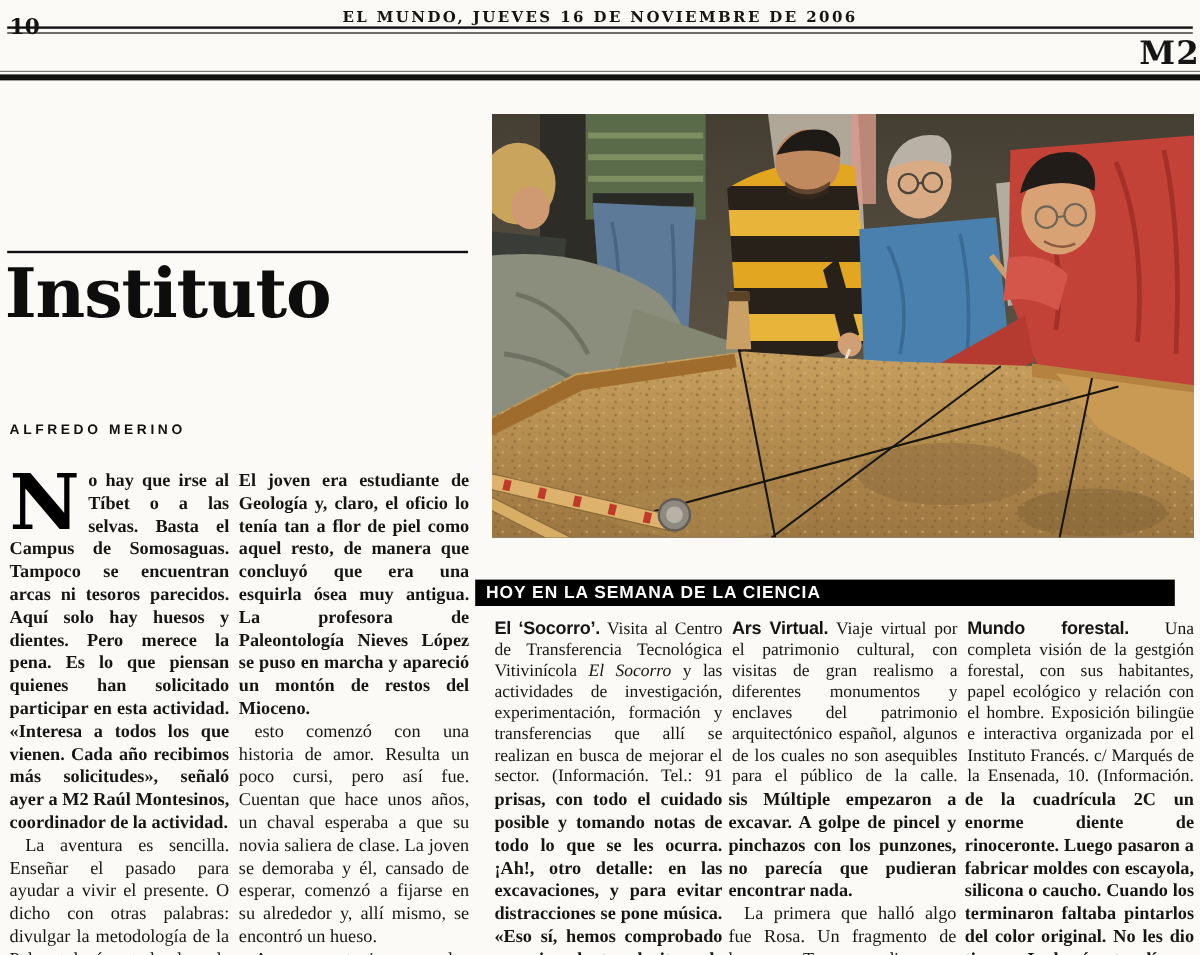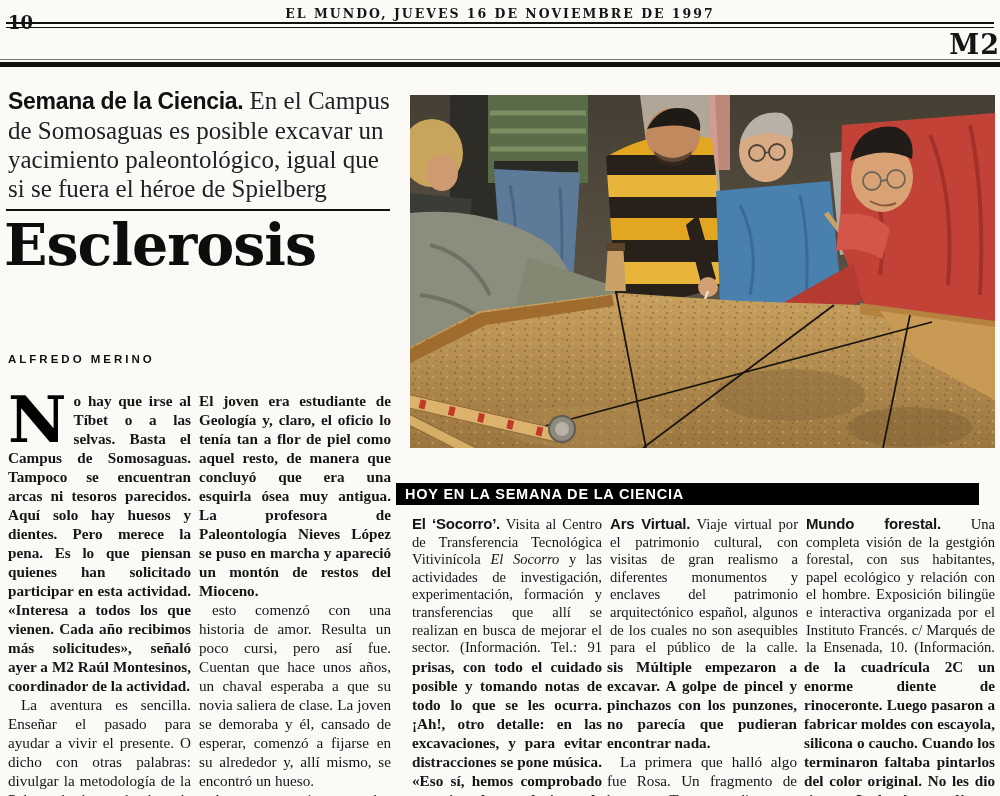--- a/index.html
+++ b/index.html
@@ -54,32 +54,31 @@
   .c4{left:607px;top:657px;width:190px;height:139px;}
   .c5{left:804px;top:657px;width:191px;height:139px;}
   em{font-style:italic;}
 </style>
 </head>
 <body>
 
 <div class="page">
 
   <div class="pagenum">10</div>
-  <div class="masthead">EL MUNDO, JUEVES 16 DE NOVIEMBRE DE 1997</div>
+  <div class="masthead">EL MUNDO, JUEVES 16 DE NOVIEMBRE DE 2006</div>
   <div class="rule r1"></div>
   <div class="rule r2"></div>
   <div class="m2">M2</div>
   <div class="rule r3"></div>
   <div class="rule r4"></div>
 
-  <div class="intro"><b>Semana de la Ciencia.</b><span> En el Campus de Somosaguas es posible excavar un yacimiento paleontológico, igual que si se fuera el héroe de Spielberg</span></div>
   <div class="hrule"></div>
 
   <div class="headline">
-    <div class="hl2">Esclerosis</div>
+    <div class="hl2">Instituto</div>
   </div>
   <div class="byline">ALFREDO MERINO</div>
 
   <div class="col c1 dropcap">
       <p>No hay que irse al Tíbet o a las selvas. Basta el Campus de Somosaguas. Tampoco se encuentran arcas ni tesoros parecidos. Aquí solo hay huesos y dientes. Pero merece la pena. Es lo que piensan quienes han solicitado participar en esta actividad. «Interesa a todos los que vienen. Cada año recibimos más solicitudes», señaló ayer a M2 Raúl Montesinos, coordinador de la actividad.</p>
       <p>La aventura es sencilla. Enseñar el pasado para ayudar a vivir el presente. O dicho con otras palabras: divulgar la metodología de la Paleontología a toda clase de colectivos. De niños a miembros de la ONCE.</p>
     </div>
   <div class="col c2">
       <p>El joven era estudiante de Geología y, claro, el oficio lo tenía tan a flor de piel como aquel resto, de manera que concluyó que era una esquirla ósea muy antigua. La profesora de Paleontología Nieves López se puso en marcha y apareció un montón de restos del Mioceno.</p>
       <p>esto comenzó con una historia de amor. Resulta un poco cursi, pero así fue. Cuentan que hace unos años, un chaval esperaba a que su novia saliera de clase. La joven se demoraba y él, cansado de esperar, comenzó a fijarse en su alrededor y, allí mismo, se encontró un hueso.</p>

